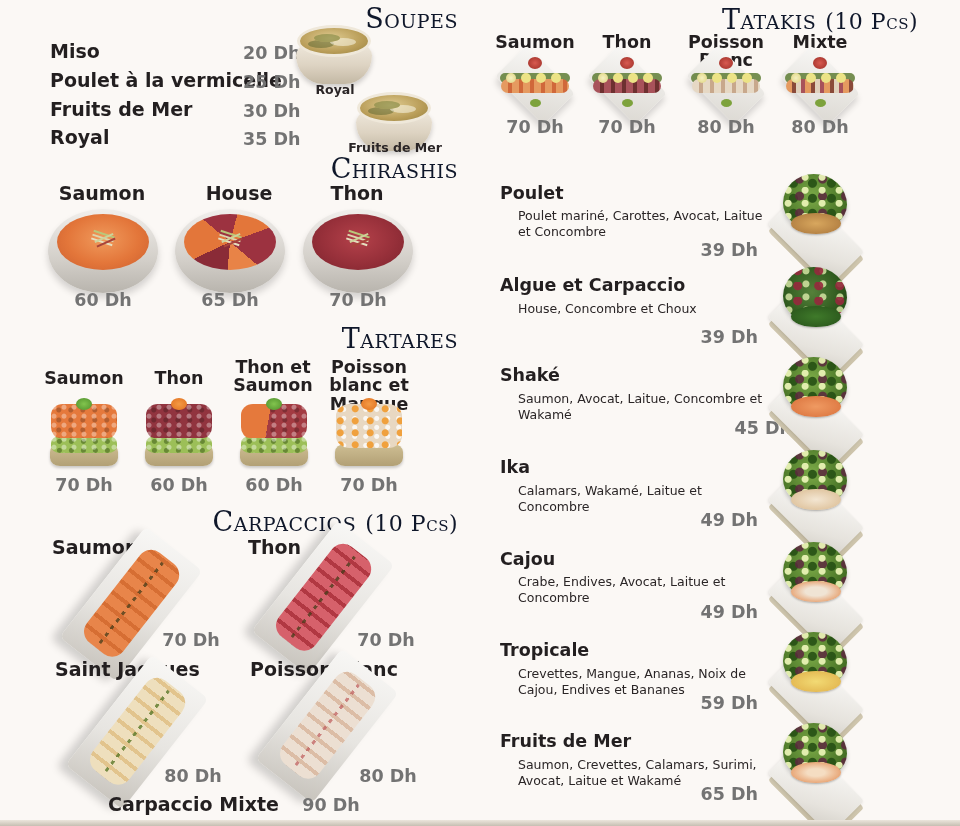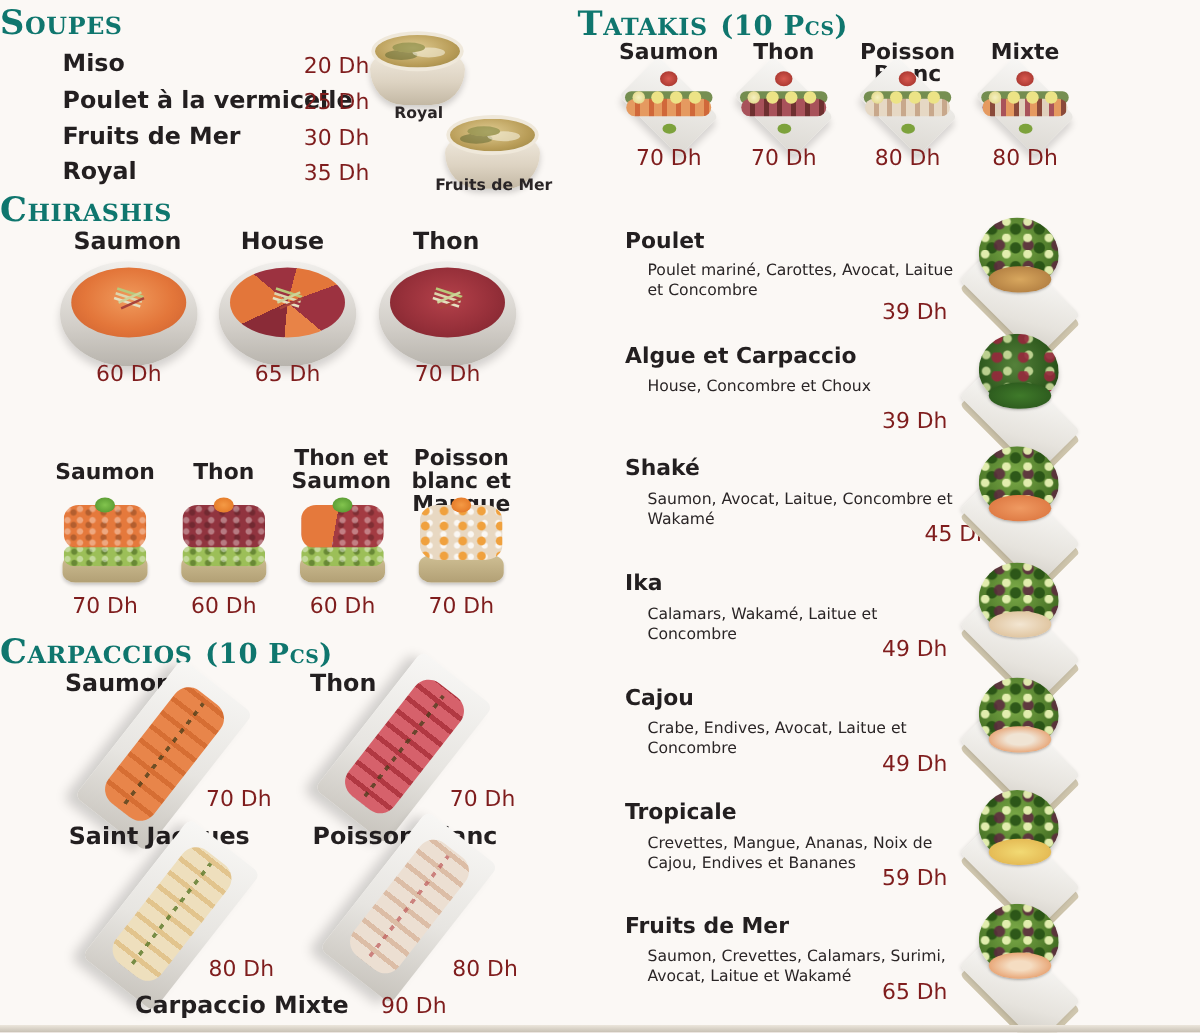--- a/index.html
+++ b/index.html
@@ -1,26 +1,26 @@
 <!DOCTYPE html>
 <html><head>
 <meta charset="utf-8">
 <style>
   html,body{margin:0;padding:0;background:#e9e4de;}
   .page{position:relative;width:960px;height:826px;overflow:hidden;background:#fbf8f5;
         font-family:"DejaVu Sans","Liberation Sans",sans-serif;}
   .abs{position:absolute;}
   
-  .h{font-family:"DejaVu Serif","Liberation Serif",serif;font-variant:small-caps;font-weight:700;
-     color:#0f766e;font-size:27px;line-height:1;letter-spacing:.5px;text-align:left;}
+  .h{font-family:"DejaVu Serif","Liberation Serif",serif;font-variant:small-caps;font-weight:400;
+     color:#0f172a;font-size:27px;line-height:1;letter-spacing:.5px;text-align:right;}
   .h .pcs{font-size:22px;}
   .iname{font-weight:700;font-size:19px;color:#231f20;line-height:1.05;}
   .iname.ctr{text-align:center;}
   .iname.sm{font-size:17.5px;}
-  .price{font-weight:400;font-size:17.5px;color:#7f1d1d;line-height:1;}
+  .price{font-weight:700;font-size:17.5px;color:#737373;line-height:1;}
   .price.ctr{text-align:center;}
   .price.rt{text-align:right;}
   .plabel{font-weight:700;font-size:12.5px;color:#2a2526;text-align:center;line-height:1.1;}
   .desc{font-size:12.5px;color:#2a2526;line-height:1.28;}
   
   .soupbowl{width:80px;height:64px;}
   .sb-body{position:absolute;left:2px;top:15px;width:76px;height:46px;
     background:linear-gradient(180deg,#f3ede2,#ddd3c2 60%,#c3b8a4);
     border-radius:36px 36px 28px 28px/18px 18px 30px 30px;box-shadow:0 3px 5px rgba(0,0,0,.18);}
   .sb-top{position:absolute;left:3px;top:2px;width:68px;height:26px;border-radius:50%;
@@ -155,41 +155,42 @@
   <div class="abs soupbowl" style="left:354px;top:90px">
     <span class="sb-body"></span>
       <span class="sb-top">
         <i></i>
       </span>
   </div>
   <div class="abs plabel" style="left:340px;top:141px;width:110px">Fruits de Mer</div>
 
   <div class="abs h" style="left:0;top:155px;width:458px">Chirashis</div>
   <div class="abs iname ctr" style="left:52px;top:184px;width:100px">Saumon</div>
-  <div class="abs iname ctr" style="left:176px;top:184px;width:100px">House</div>
+  <div class="abs iname ctr" style="left:189px;top:184px;width:100px">House</div>
   <div class="abs iname ctr" style="left:307px;top:184px;width:100px">Thon</div>
   <div class="abs chbowl" style="left:48px;top:209px">
     <span class="ch-plate"></span>
       <span class="ch-fish f-saumon"></span>
       <span class="ch-gar"></span>
   </div>
   <div class="abs chbowl" style="left:175px;top:209px">
     <span class="ch-plate"></span>
       <span class="ch-fish f-house"></span>
       <span class="ch-gar"></span>
   </div>
   <div class="abs chbowl" style="left:303px;top:209px">
     <span class="ch-plate"></span>
       <span class="ch-fish f-thon"></span>
       <span class="ch-gar"></span>
   </div>
   <div class="abs price ctr" style="left:63px;top:292px;width:80px">60 Dh</div>
   <div class="abs price ctr" style="left:190px;top:292px;width:80px">65 Dh</div>
   <div class="abs price ctr" style="left:318px;top:292px;width:80px">70 Dh</div>
 
+  <div class="abs h" style="left:0;top:325px;width:458px">Tartares</div>
   <div class="abs iname sm ctr" style="left:34px;top:369px;width:100px">Saumon</div>
   <div class="abs iname sm ctr" style="left:129px;top:369px;width:100px">Thon</div>
   <div class="abs iname sm ctr" style="left:214px;top:358px;width:118px">Thon et Saumon</div>
   <div class="abs iname sm ctr" style="left:307px;top:358px;width:124px">Poisson blanc et Mangue</div>
   <div class="abs tartare t-saumon" style="left:46px;top:400px">
     <span class="tt-base"></span>
       <span class="tt-mid"></span>
       <span class="tt-top"></span>
       <span class="tt-dollop"></span>
   </div>

